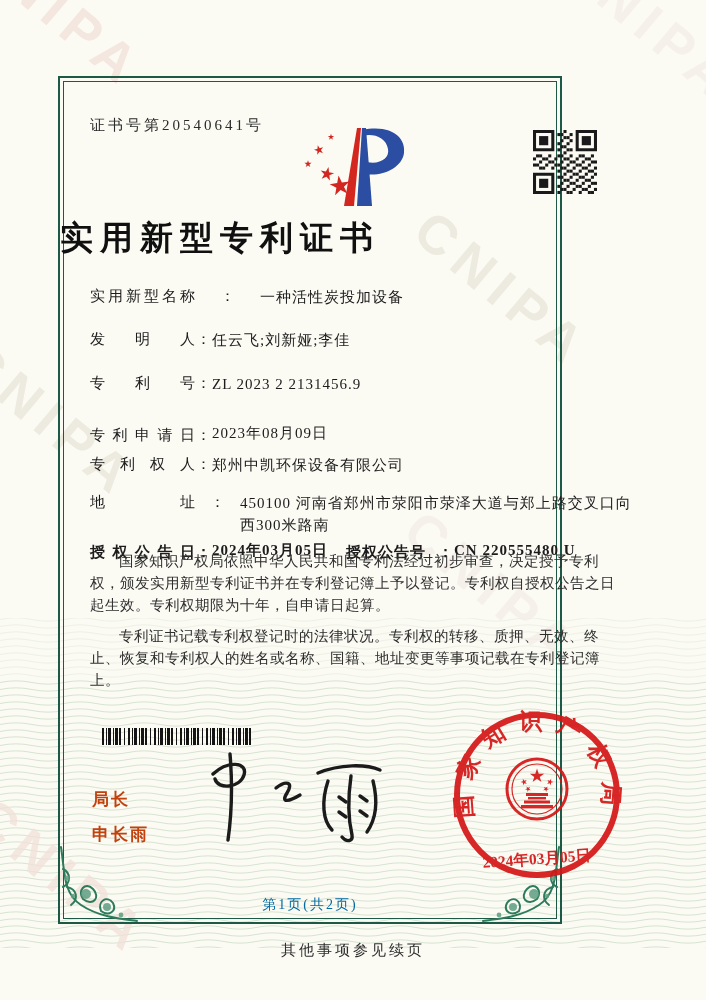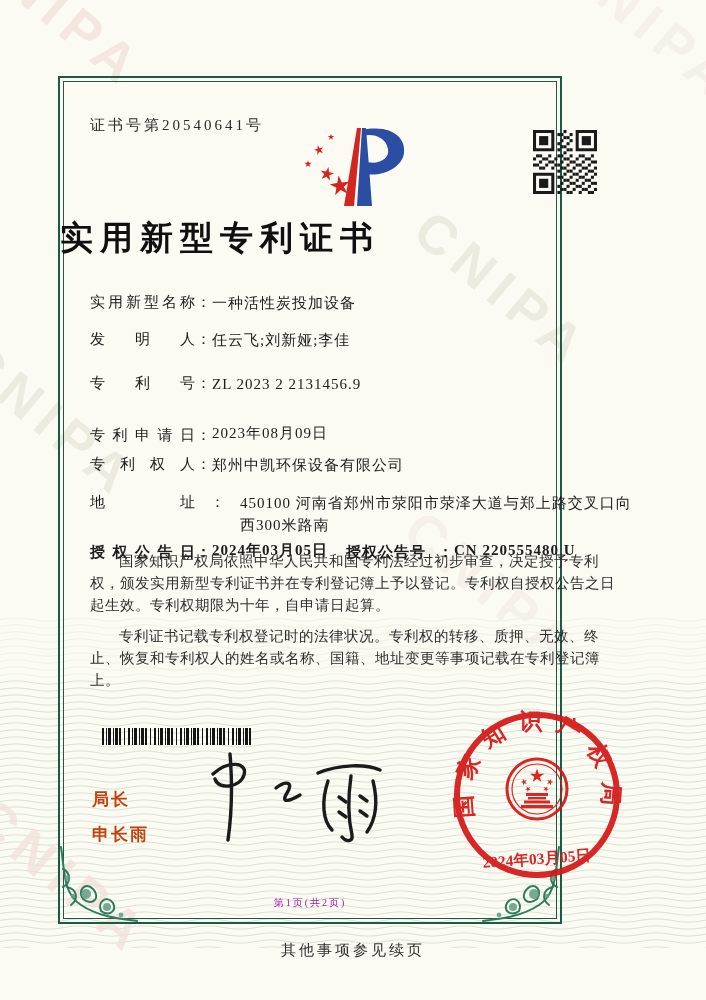--- a/index.html
+++ b/index.html
@@ -34,21 +34,21 @@
            font-size:33px; font-weight:bold; letter-spacing:7px; color:#101010; }
 
   .fields { position:absolute; left:30px; top:205px; width:540px; font-size:15px; color:#1c1c1c; }
   .field-row { position:absolute; left:0; display:flex; align-items:flex-start; }
   .pair { display:flex; align-items:flex-end;font-weight:bold; }
   .pair-first { width:256px; }
   .flabel { display:inline-block; width:106px; text-align:justify; text-align-last:justify; letter-spacing:1px; }
   .flabel2 { display:inline-block; width:92px; letter-spacing:1px; }
   .fcolon { display:inline-block; width:16px; }
   .fvalue { display:inline-block; max-width:400px; letter-spacing:1px; line-height:1.45; }
-  .row-1{top:10px;} .row-2{top:47px;} .row-3{top:91px;} .row-4{top:140px;align-items:flex-end;}
+  .row-1{top:4px;gap:24px;} .row-2{top:47px;} .row-3{top:91px;} .row-4{top:140px;align-items:flex-end;}
   .row-5{top:172px;} .row-6{top:210px;gap:14px;} .row-7{top:257px;}
 
   .paras { position:absolute; left:30px; top:472px; width:537px; font-size:14.5px;
            line-height:22px; color:#2e2e2e; letter-spacing:.5px; }
   .paras p { text-indent:2em; margin-bottom:9px; }
 
   .barcode { position:absolute; left:42px; top:650px; width:152px; height:17px;
     background:repeating-linear-gradient(90deg,
       #141414 0 2px, transparent 2px 4px, #141414 4px 5px, transparent 5px 6px,
       #141414 6px 9px, transparent 9px 11px, #141414 11px 12px, transparent 12px 13px,
@@ -57,21 +57,21 @@
 
   .director { position:absolute; left:32px; top:710px; font-family:"Liberation Sans","DejaVu Sans",sans-serif;
               font-weight:bold; color:#c2410c; font-size:17px; }
   .director div { margin-bottom:12px; letter-spacing:2px; }
   .signature { position:absolute; left:128px; top:664px; }
 
   .seal { position:absolute; left:382px; top:625px; z-index:4; }
   .seal text { font-family:"Liberation Serif","DejaVu Serif",serif; }
 
   .page-footer { position:absolute; left:0; top:818px; width:100%; text-align:center;
-                 font-size:10px; color:#a21caf; letter-spacing:2px; }
+                 font-size:14px; color:#0369a1; letter-spacing:2px; }
   .continuation { position:absolute; left:0; top:941px; width:100%; text-align:center;
                   font-size:15px; color:#2e2e2e; letter-spacing:3px; z-index:2; }
 </style>
 </head>
 <body>
 
 <div class="page">
 
   <svg class="waves" width="706" height="1000" aria-hidden="true">
     <defs>

